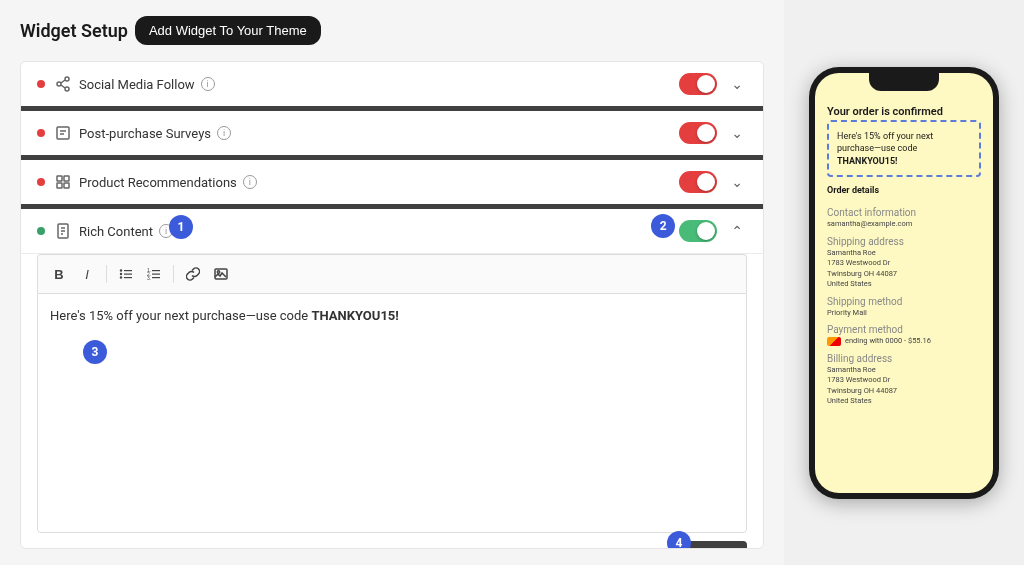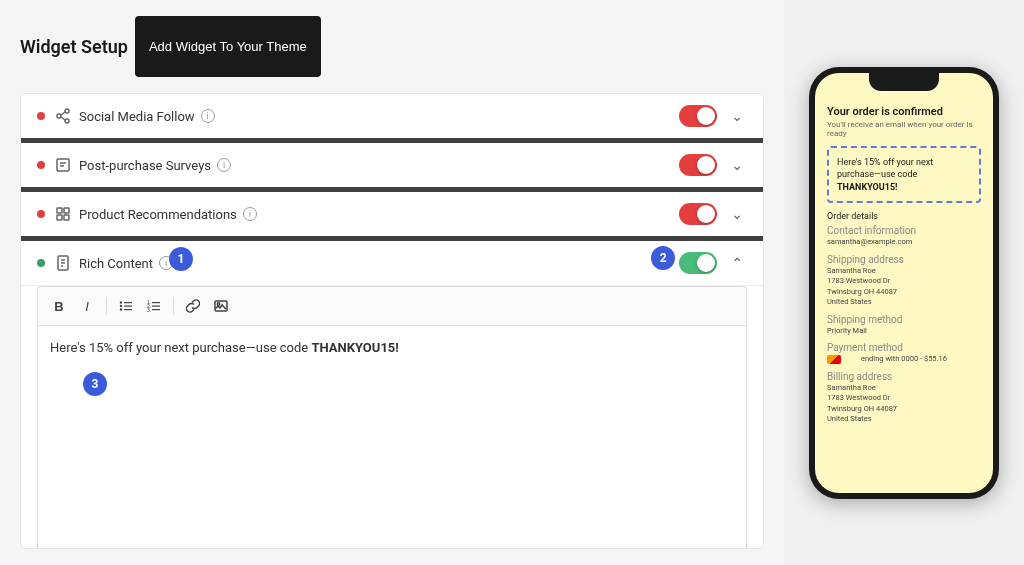--- a/index.html
+++ b/index.html
@@ -21,22 +21,22 @@
     }
     .header-title {
       font-size: 18px;
       font-weight: 600;
       color: #1a1a1a;
     }
     .add-widget-btn {
       background: #1a1a1a;
       color: #fff;
       border: none;
-      border-radius: 4px;
-      padding: 23px 14px;
+      border-radius: 12px;
+      padding: 7px 14px;
       font-size: 13px;
       font-weight: 500;
       cursor: pointer;
       white-space: nowrap;
     }
 
     .widget-dot {
       width: 8px;
       height: 8px;
       border-radius: 50%;
@@ -271,43 +271,43 @@
     }
     .phone-widget-text {
       font-size: 9px;
       color: #1a1a1a;
       line-height: 1.4;
     }
     .phone-widget-text strong { font-weight: 700; }
 
     .phone-section-title {
       font-size: 9px;
-      font-weight: 400;
+      font-weight: 700;
       color: #1a1a1a;
-      margin-bottom: 4px;
+      margin-bottom: 12px;
     }
 
     .phone-detail-row {
       margin-bottom: 6px;
     }
     .phone-detail-label {
       font-size: 10px;
       color: #888;
       margin-bottom: 1px;
     }
     .phone-detail-value {
       font-size: 7.5px;
       color: #444;
       line-height: 1.4;
     }
 
     .payment-row {
       display: flex;
       align-items: center;
-      gap: 20px;
+      gap: 4px;
     }
     .payment-icon {
       width: 14px;
       height: 9px;
       background: linear-gradient(135deg, #f90 50%, #e00 50%);
       border-radius: 2px;
     }
 
     
     .main-container {
@@ -490,21 +490,20 @@
 
   </div>
 </div>
 
 <div class="right-panel">
   <div class="phone-mockup">
     <div class="phone-notch"></div>
     <div class="phone-screen">
       <div class="phone-content">
         <div class="phone-order-confirmed">Your order is confirmed</div>
-        <div class="phone-subtitle">You'll receive an email when your order is ready</div>
 
         <div class="phone-widget-box">
           <div class="phone-widget-text">
             <span>Here's 15% off your next purchase—use code </span><strong>THANKYOU15!</strong>
           </div>
         </div>
 
         <div class="phone-section-title">Order details</div>
 
         <div class="phone-detail-row">

